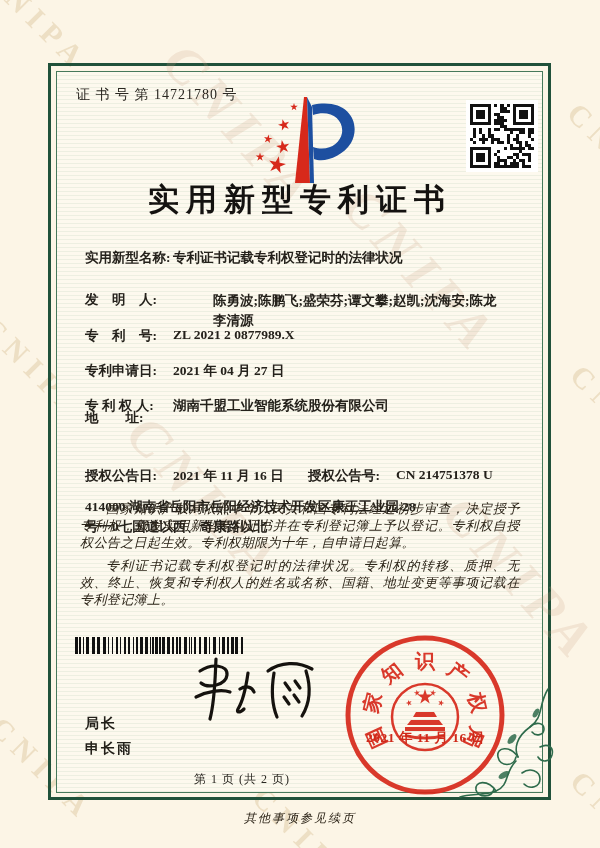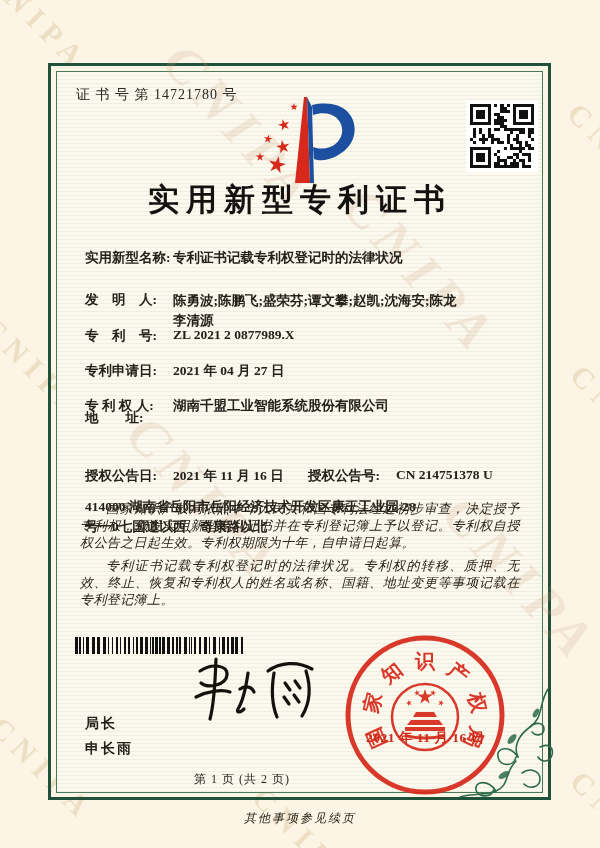--- a/index.html
+++ b/index.html
@@ -227,21 +227,21 @@
     <rect x="6" y="48" width="9" height="9" fill="#111"></rect>
   </svg>
 
 <div class="title">实用新型专利证书</div>
 
 <div class="field" style="top:249px;">
   <span class="lbl">实用新型名称:</span>
   <span class="val">专利证书记载专利权登记时的法律状况</span>
 </div>
 
-<div class="field" style="top:291px;">
+<div class="field" style="top:291px;gap:40px;">
   <span class="lbl">发　明　人:</span>
   <span class="val val-lines">
     <div>陈勇波;陈鹏飞;盛荣芬;谭文攀;赵凯;沈海安;陈龙</div>
     <div>李清源</div>
   </span>
 </div>
 
 <div class="field" style="top:327px;">
   <span class="lbl">专　利　号:</span>
   <span class="val">ZL 2021 2 0877989.X</span>

